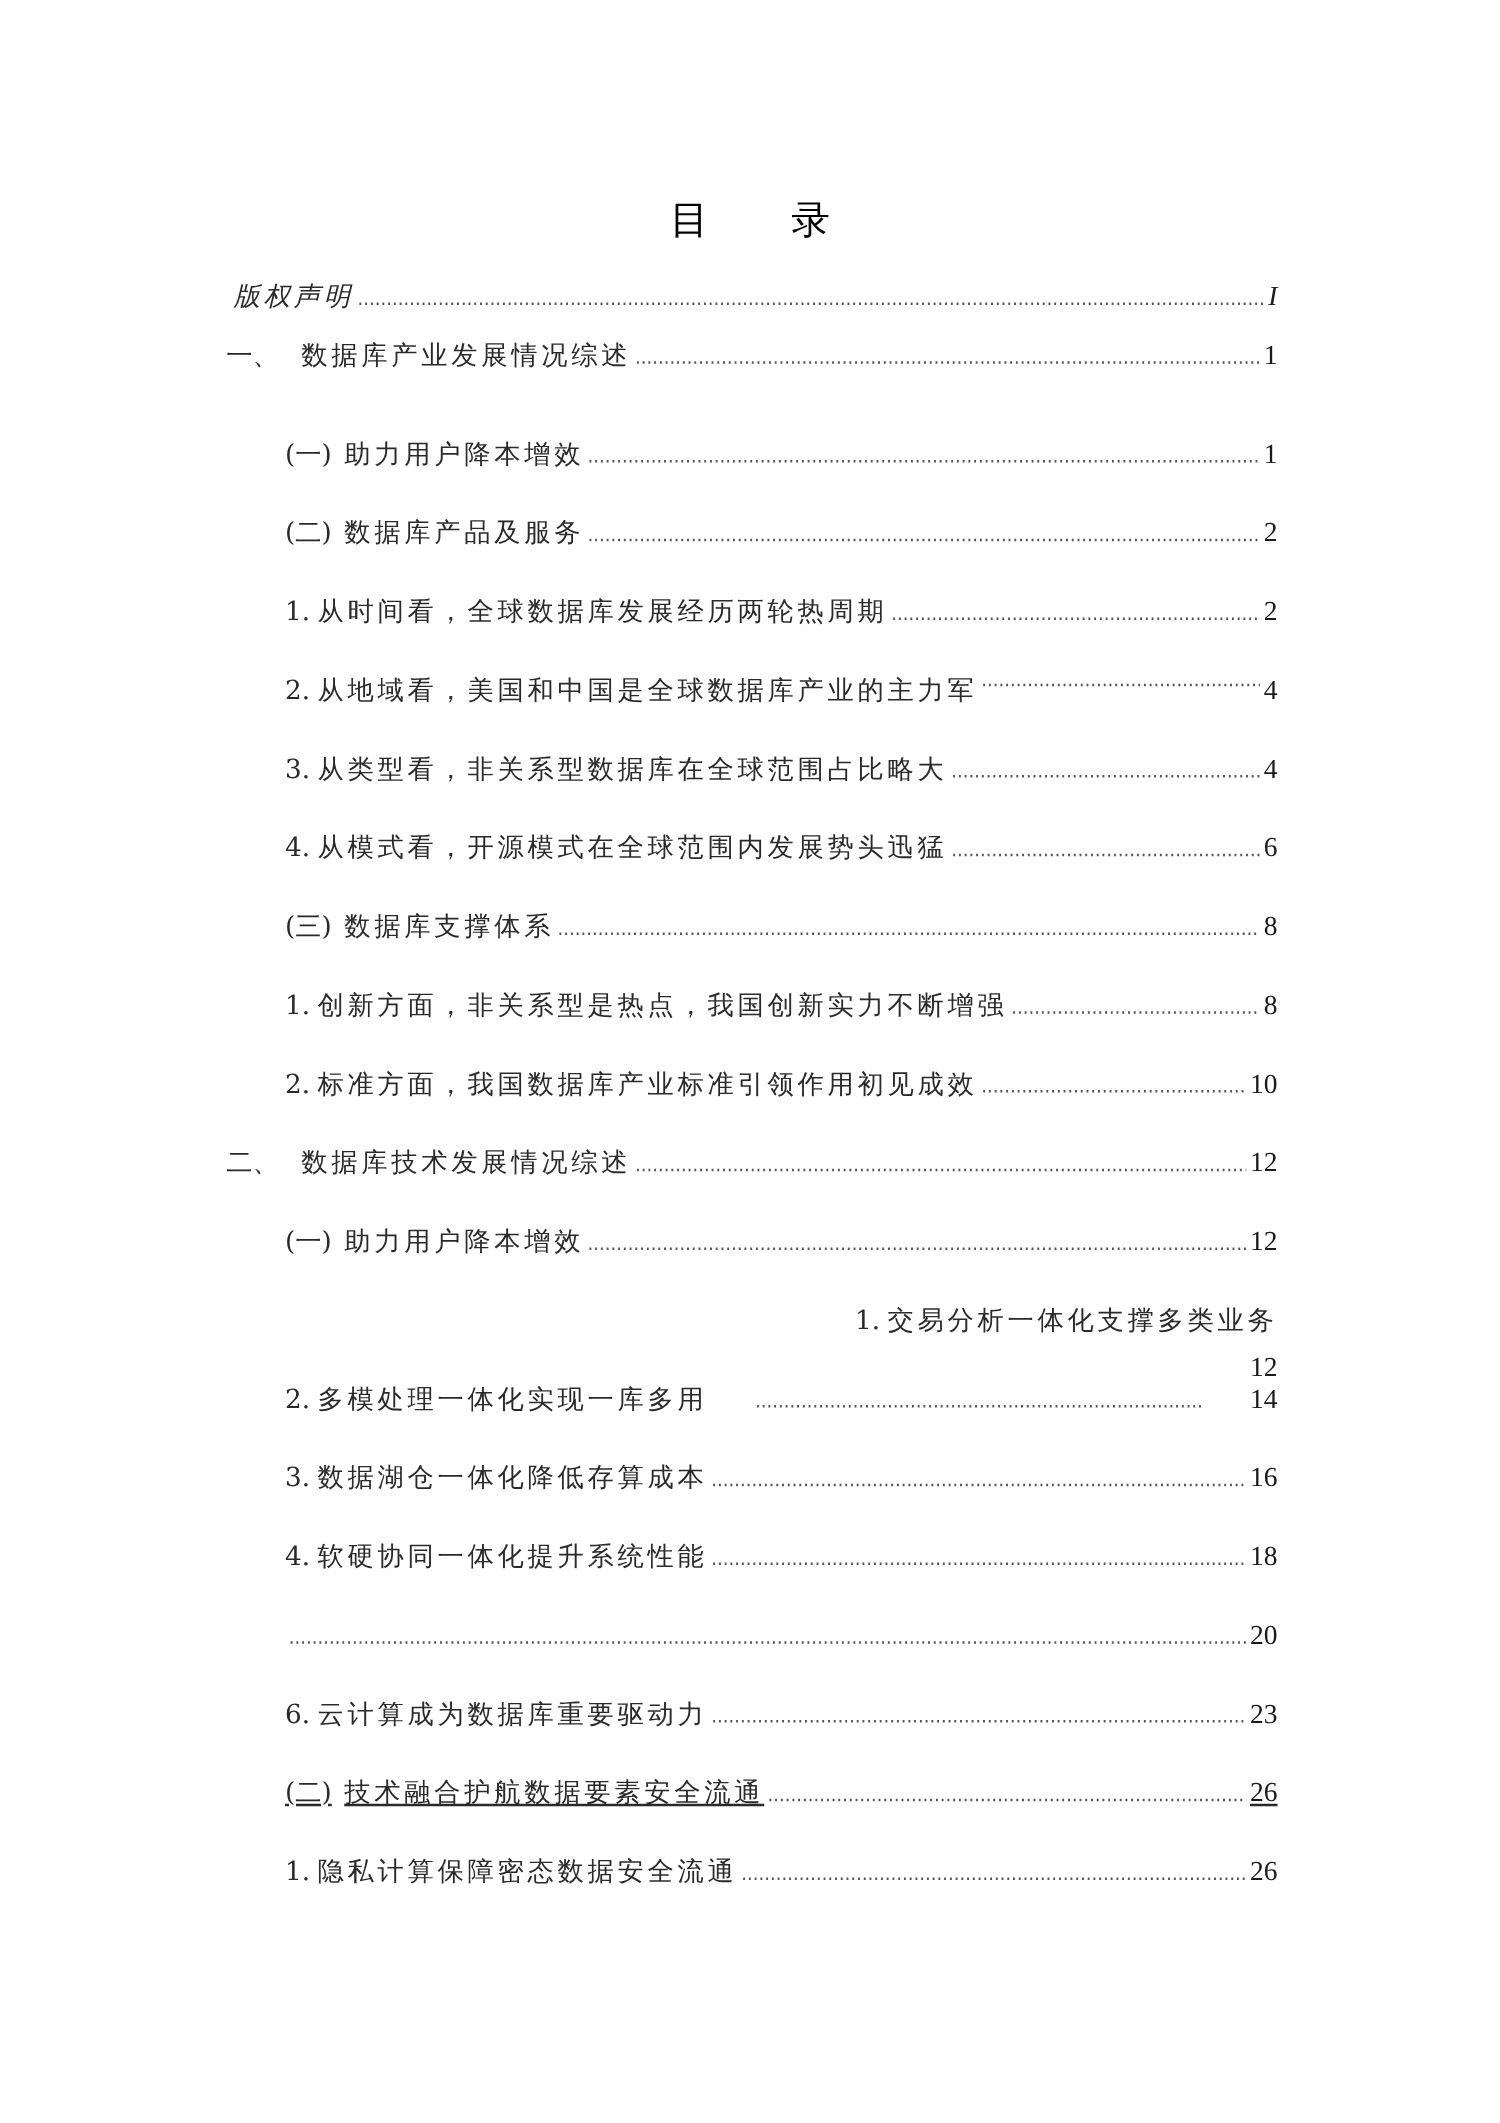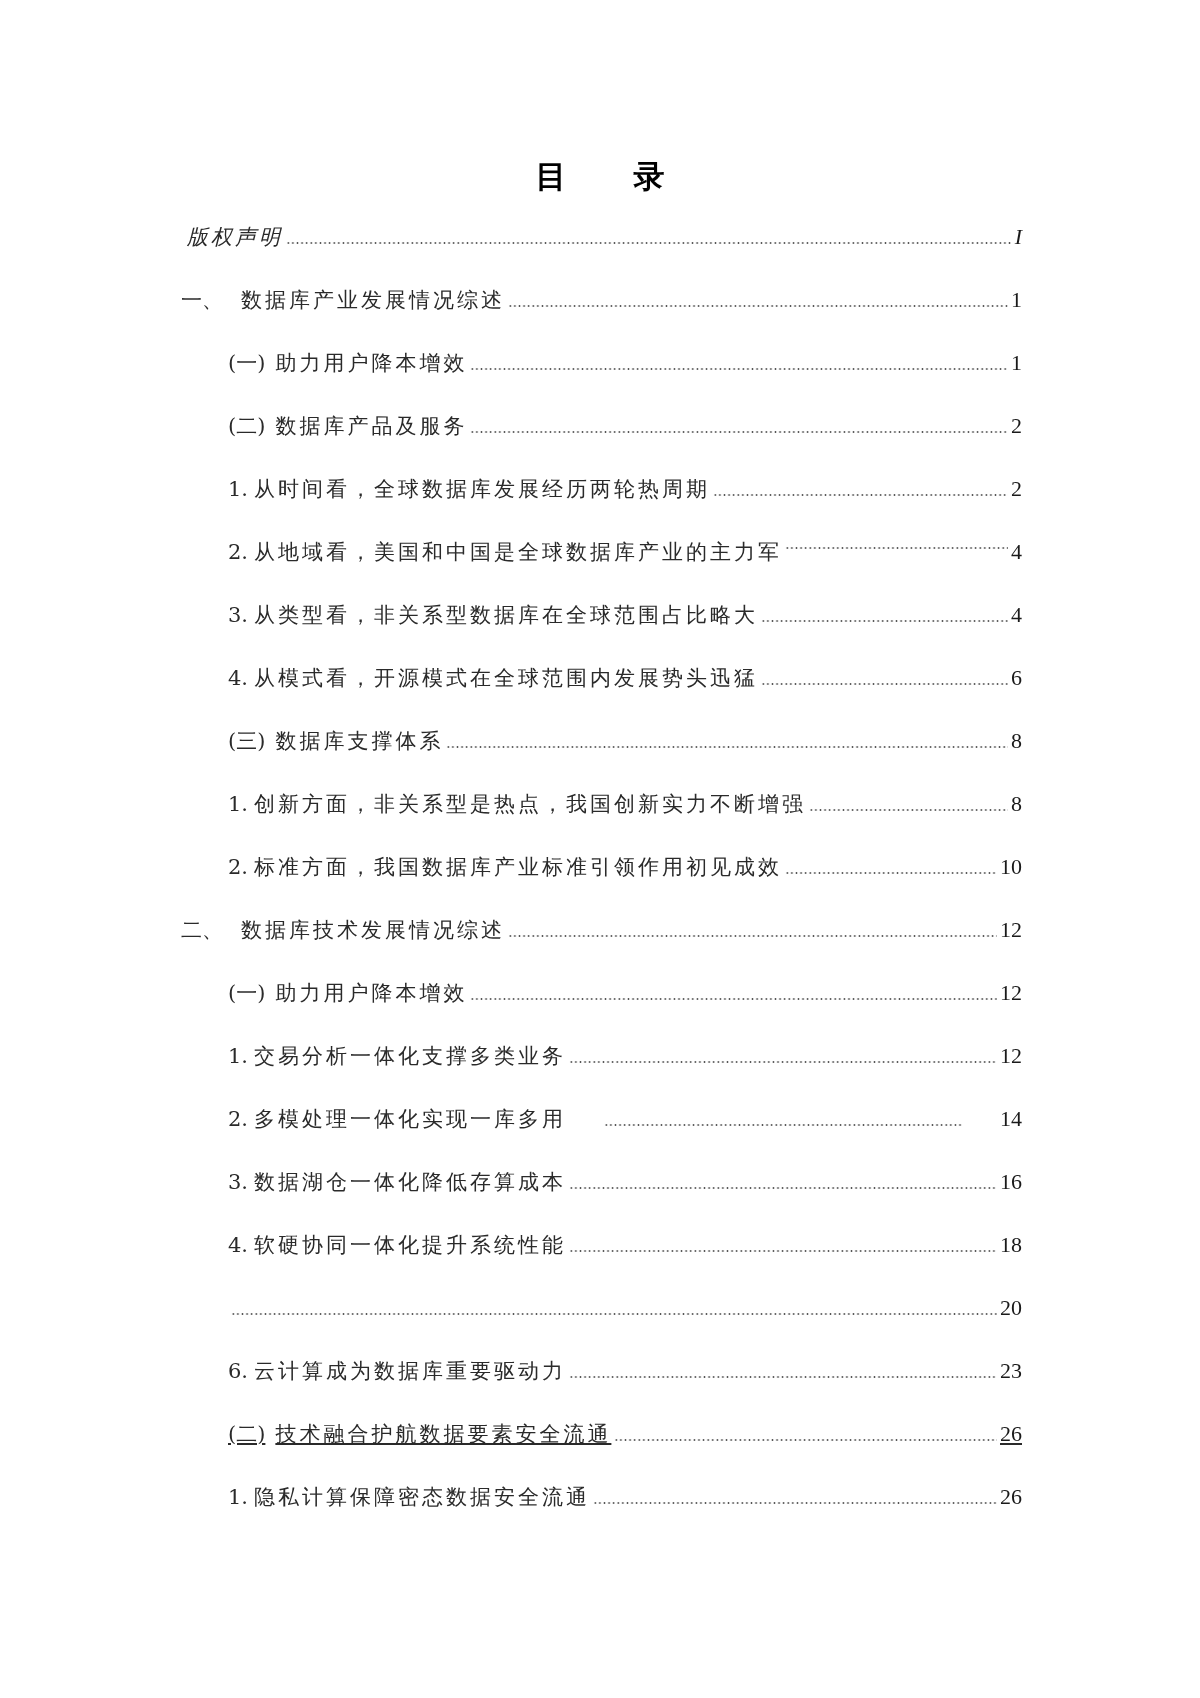--- a/index.html
+++ b/index.html
@@ -23,21 +23,21 @@
       height: 1698px;
       background: #ffffff;
     }
     .toc-title {
       position: absolute;
       left: 0;
       width: 1200px;
       top: 152px;
       text-align: center;
       font-family: "DejaVu Sans", "Liberation Sans", sans-serif;
-      font-weight: bold;
+      font-weight: normal;
       font-size: 31px;
       letter-spacing: 28px;
       text-indent: 28px;
       color: #000000;
       line-height: 48px;
     }
     .toc-list {
       position: absolute;
       left: 0;
       top: 0;
@@ -89,21 +89,21 @@
   <div class="toc-title">目 录</div>
 
   <div class="toc-list">
 
     <div class="toc-row lvl0" style="top:222px;font-style:italic;">
       <span class="toc-label"><span class="num"></span><span>版权声明</span></span>
       <span class="toc-leader"></span>
       <span class="toc-page">I</span>
     </div>
 
-    <div class="toc-row lvl0" style="top:285px;">
+    <div class="toc-row lvl0" style="top:269px;">
       <span class="toc-label"><span class="num" style="margin-right:18px;">一、</span><span>数据库产业发展情况综述</span></span>
       <span class="toc-leader"></span>
       <span class="toc-page">1</span>
     </div>
 
     <div class="toc-row lvl1" style="top:348px;">
       <span class="toc-label"><span class="num" style="margin-right:10px;">(一)</span><span>助力用户降本增效</span></span>
       <span class="toc-leader"></span>
       <span class="toc-page">1</span>
     </div>
@@ -161,21 +161,21 @@
       <span class="toc-leader"></span>
       <span class="toc-page">12</span>
     </div>
 
     <div class="toc-row lvl1" style="top:978px;">
       <span class="toc-label"><span class="num" style="margin-right:10px;">(一)</span><span>助力用户降本增效</span></span>
       <span class="toc-leader"></span>
       <span class="toc-page">12</span>
     </div>
 
-    <div class="toc-row lvl1" style="top:1041px;">
+    <div class="toc-row lvl1" style="top:1041px;flex-direction:column;">
       <span class="toc-label"><span class="num">1.</span><span>交易分析一体化支撑多类业务</span></span>
       <span class="toc-leader"></span>
       <span class="toc-page">12</span>
     </div>
 
     <div class="toc-row lvl1" style="top:1104px;gap:35px;">
       <span class="toc-label"><span class="num">2.</span><span>多模处理一体化实现一库多用</span></span>
       <span class="toc-leader"></span>
       <span class="toc-page">14</span>
     </div>

